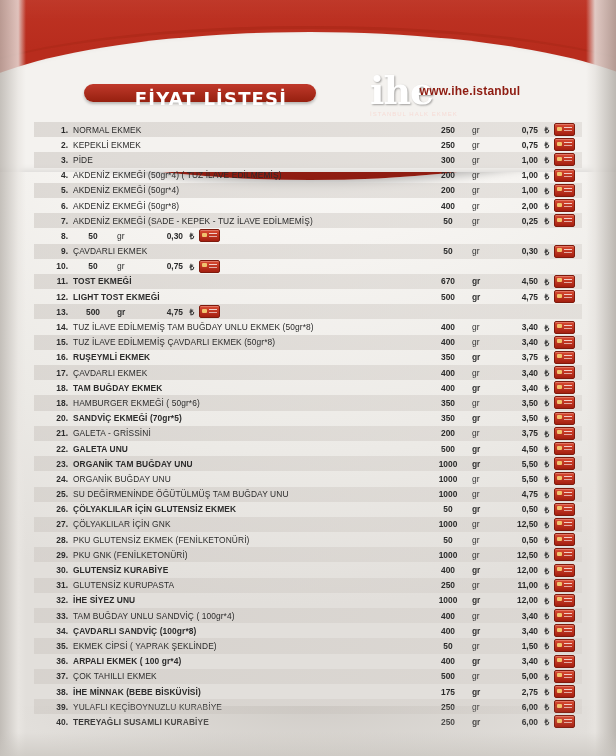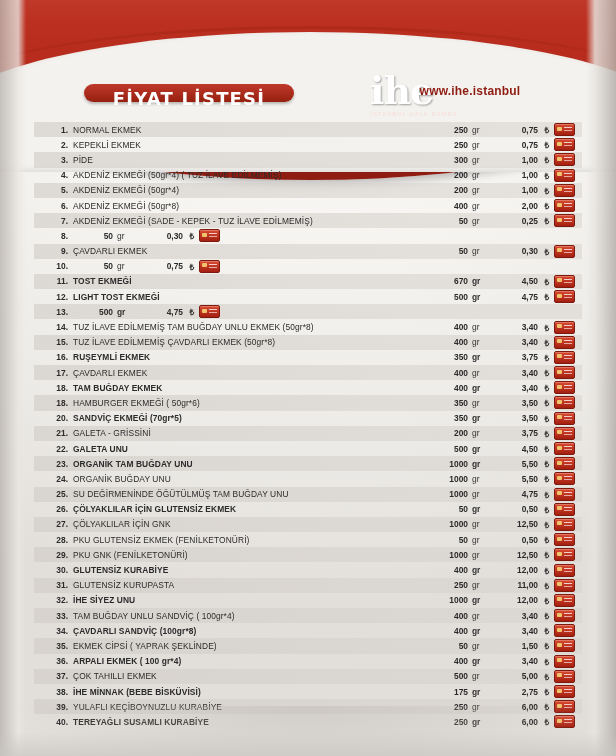--- a/index.html
+++ b/index.html
@@ -83,20 +83,21 @@
     position:absolute;right:46px;top:84px;width:200px;text-align:center;
     color:#8e1c11;font-size:12px;font-weight:bold;letter-spacing:.2px;
   }
 
   
   .title-pill{
     position:absolute;left:84px;top:84px;width:210px;height:18px;
     background:linear-gradient(180deg,#c0392b,#96200f);
     border-radius:14px;
     box-shadow:0 2px 3px rgba(0,0,0,.25);
+    padding-left:22px;
   }
   .title-pill span{
     display:block;color:#fff;font-size:18px;font-weight:bold;
     letter-spacing:1.2px;text-align:center;line-height:30px;
     font-family:"DejaVu Sans", sans-serif;
   }
 
   
   .table{
     position:absolute;left:34px;top:122px;width:548px;
@@ -111,21 +112,21 @@
   .row.bold{font-weight:bold;}
   .c-num{
     width:34px;text-align:right;padding-right:5px;
     font-weight:bold;color:#2b2b2b;
   }
   .c-name{
     flex:1;white-space:nowrap;overflow:hidden;text-overflow:ellipsis;
     letter-spacing:.1px;
   }
   .c-qty{
-    width:40px;text-align:right;padding-right:4px;font-weight:bold;
+    width:40px;text-align:center;padding-right:4px;font-weight:bold;
   }
   .c-unit{
     width:26px;text-align:left;color:#333;
   }
   .c-price{
     width:40px;text-align:right;font-weight:bold;padding-right:2px;
   }
   .c-lira{
     width:14px;text-align:center;color:#333;font-weight:bold;
   }

